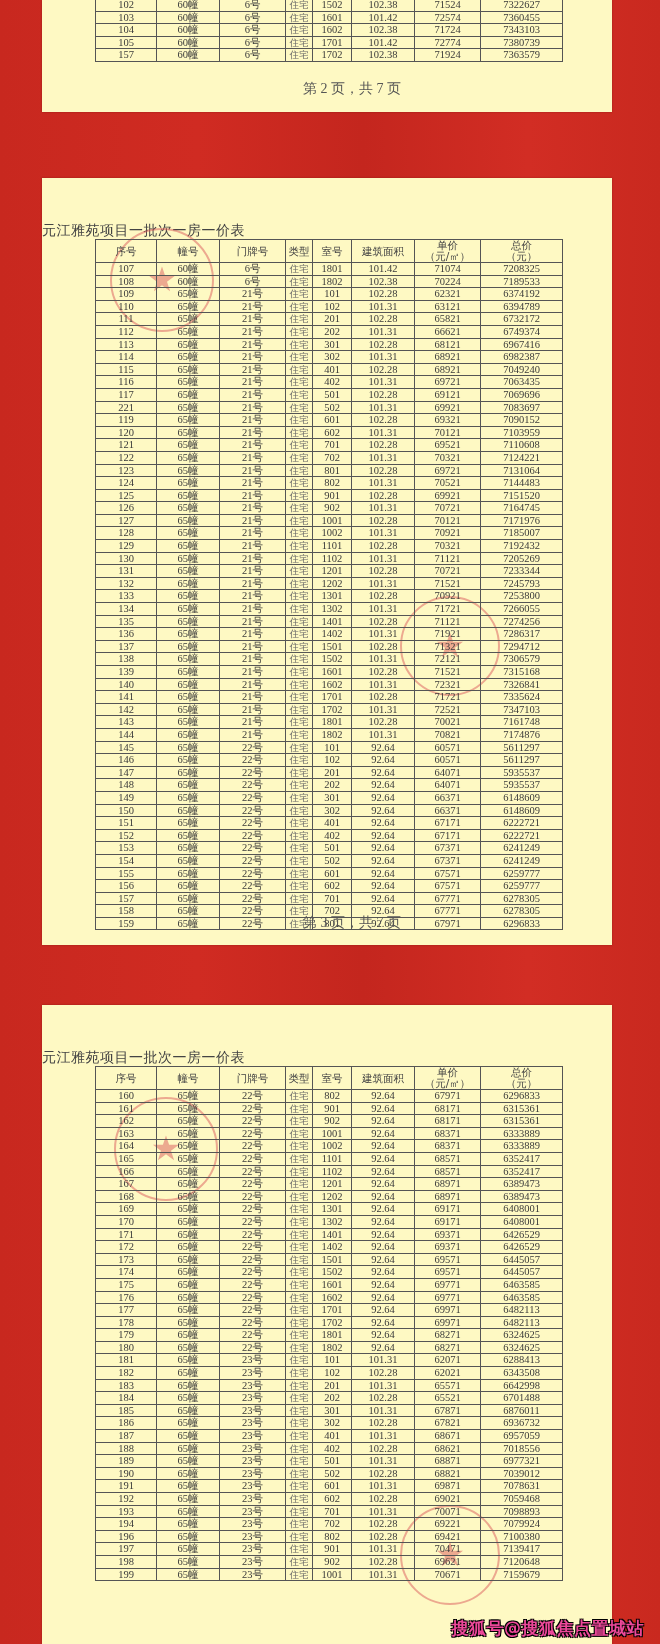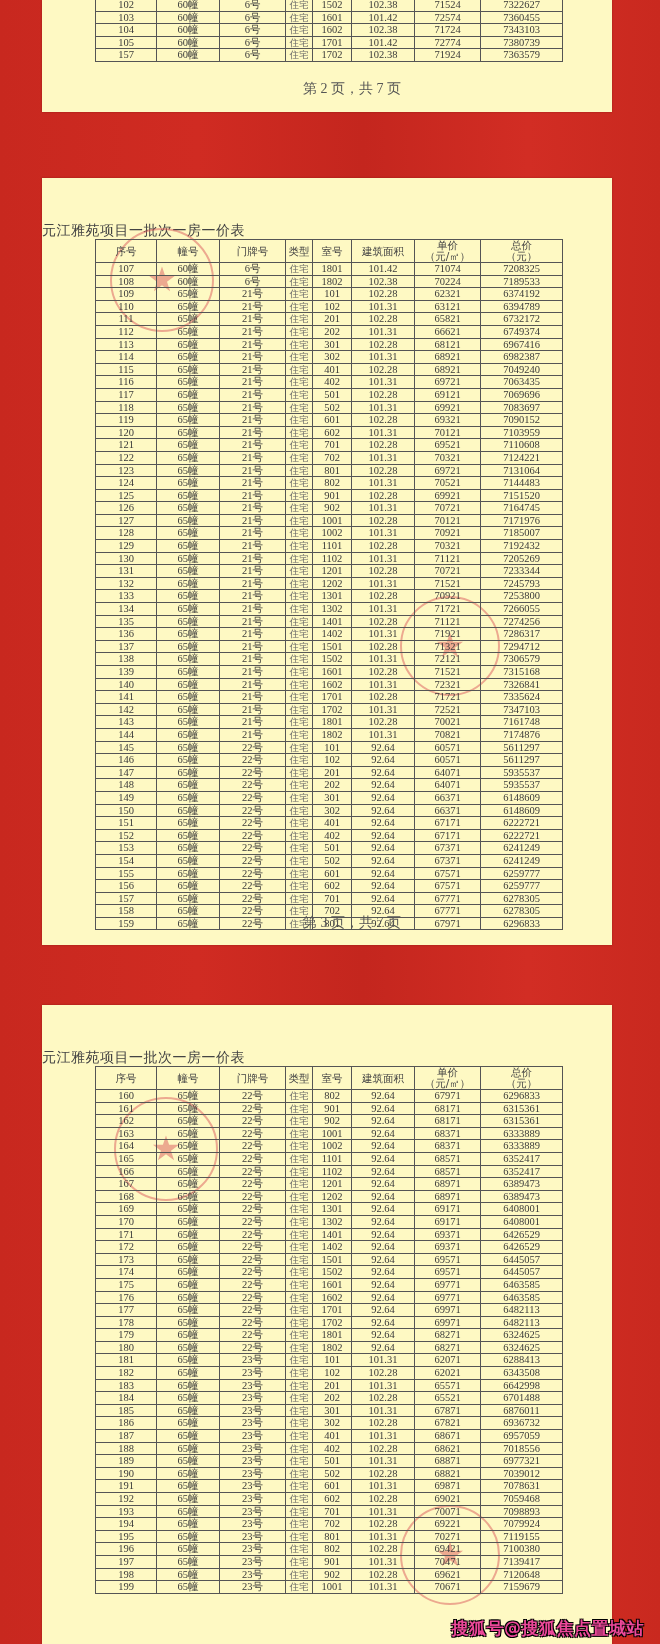--- a/index.html
+++ b/index.html
@@ -242,21 +242,21 @@
           <td>117</td>
           <td>65幢</td>
           <td>21号</td>
           <td class="cjk">住宅</td>
           <td>501</td>
           <td>102.28</td>
           <td>69121</td>
           <td>7069696</td>
         </tr>
         <tr>
-          <td>118</td>
+          <td>221</td>
           <td>65幢</td>
           <td>21号</td>
           <td class="cjk">住宅</td>
           <td>502</td>
           <td>101.31</td>
           <td>69921</td>
           <td>7083697</td>
         </tr>
         <tr>
           <td>119</td>
@@ -1067,30 +1067,20 @@
           <td>194</td>
           <td>65幢</td>
           <td>23号</td>
           <td class="cjk">住宅</td>
           <td>702</td>
           <td>102.28</td>
           <td>69221</td>
           <td>7079924</td>
         </tr>
         <tr>
-          <td>195</td>
-          <td>65幢</td>
-          <td>23号</td>
-          <td class="cjk">住宅</td>
-          <td>801</td>
-          <td>101.31</td>
-          <td>70271</td>
-          <td>7119155</td>
-        </tr>
-        <tr>
           <td>196</td>
           <td>65幢</td>
           <td>23号</td>
           <td class="cjk">住宅</td>
           <td>802</td>
           <td>102.28</td>
           <td>69421</td>
           <td>7100380</td>
         </tr>
         <tr>

